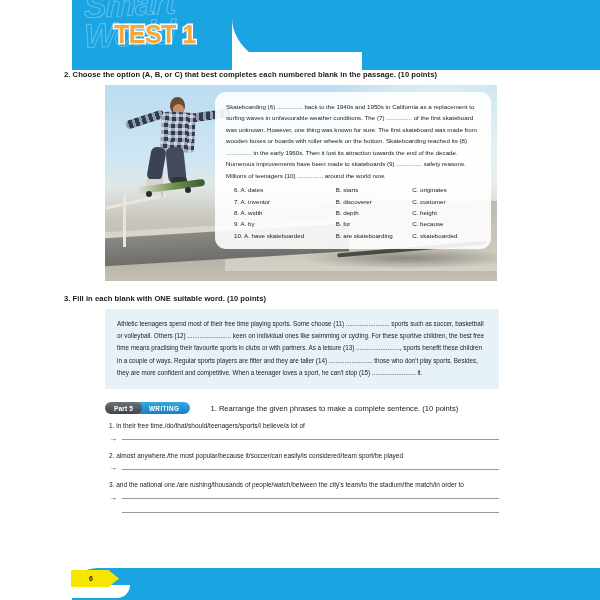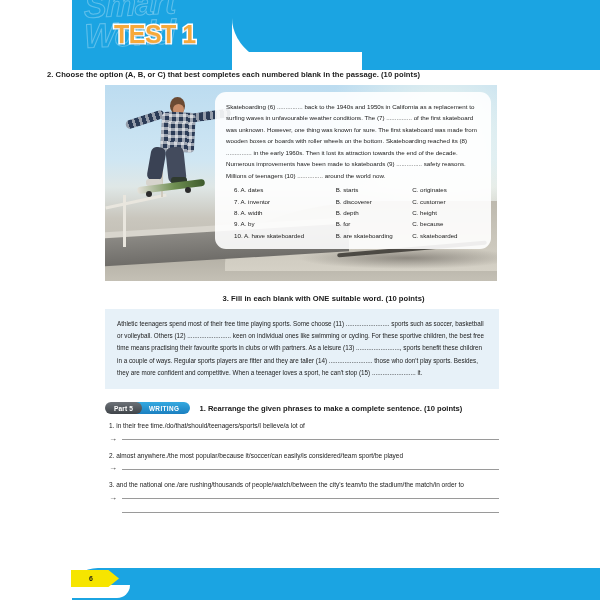--- a/index.html
+++ b/index.html
@@ -84,21 +84,21 @@
     text-shadow: 0 2px 0 rgba(0,0,0,0.10);
   }
 
   
   .content { position: absolute; left: 0; top: 70px; width: 600px; }
 
   .q-heading {
     font-size: 7.6px;
     font-weight: bold;
     color: #1a1a1a;
-    margin-left: 47px;
+    margin-left: 64px;
     letter-spacing: 0.05px;
   }
 
   
   .photo-block {
     position: relative;
     margin: 6px 0 0 105px;
     width: 392px;
     height: 196px;
     overflow: hidden;
@@ -264,21 +264,21 @@
     font-size: 6.2px;
     line-height: 11.4px;
     color: #1a1a1a;
   }
   .options-table td { padding: 0; vertical-align: top; }
   .opt-num { width: 43%; padding-left: 8px !important; }
   .opt-b   { width: 30%; }
   .opt-c   { width: 27%; }
 
   
-  .sec3-heading { margin-top: 13px; text-align: center; }
+  .sec3-heading { margin-top: 13px; }
   .cloze-box {
     margin: 6px 0 0 105px;
     width: 394px;
     background: #e7f1f8;
     padding: 9px 12px 10px 12px;
   }
   .cloze-text {
     font-size: 6.3px;
     line-height: 12.2px;
     color: #1a1a1a;
@@ -309,23 +309,23 @@
     font-weight: bold;
     padding: 2.5px 11px 2.5px 14px;
     border-radius: 0 9px 9px 0;
     letter-spacing: 0.4px;
     margin-left: -7px;
     position: relative;
     z-index: 1;
   }
   .part5-instruction {
     font-size: 7.6px;
-    font-weight: bold;
-    color: #1a1a1a;
-    margin-left: 9px;
+    font-weight: normal;
+    color: #1a1a1a;
+    margin-left: 20px;
   }
 
   .writing-item { margin: 7px 0 0 109px; width: 390px; }
   .writing-prompt {
     font-size: 6.5px;
     line-height: 10.5px;
     color: #1a1a1a;
     padding-left: 8px;
     text-indent: -8px;
   }

